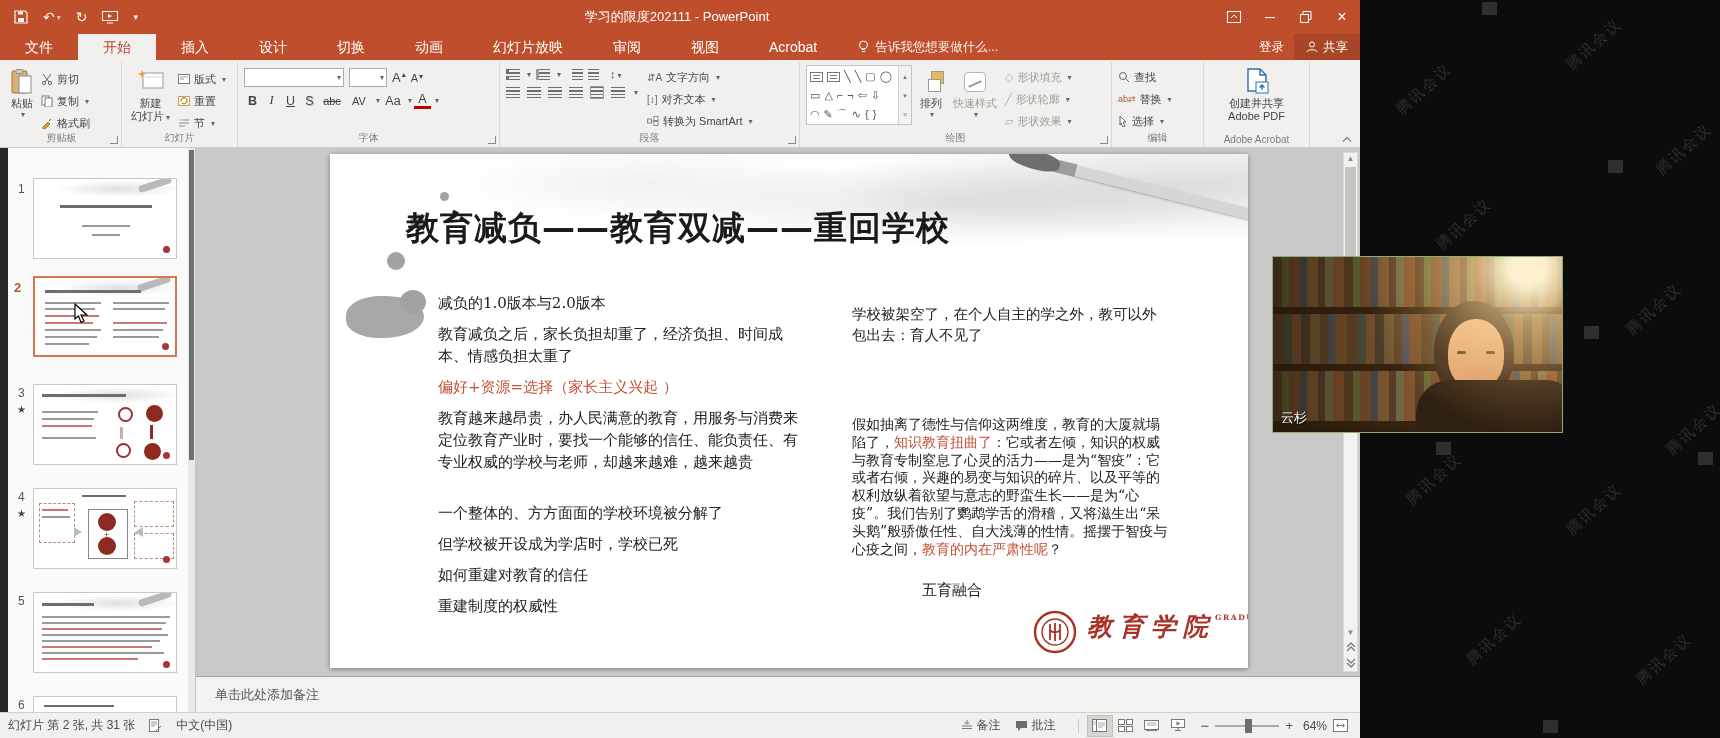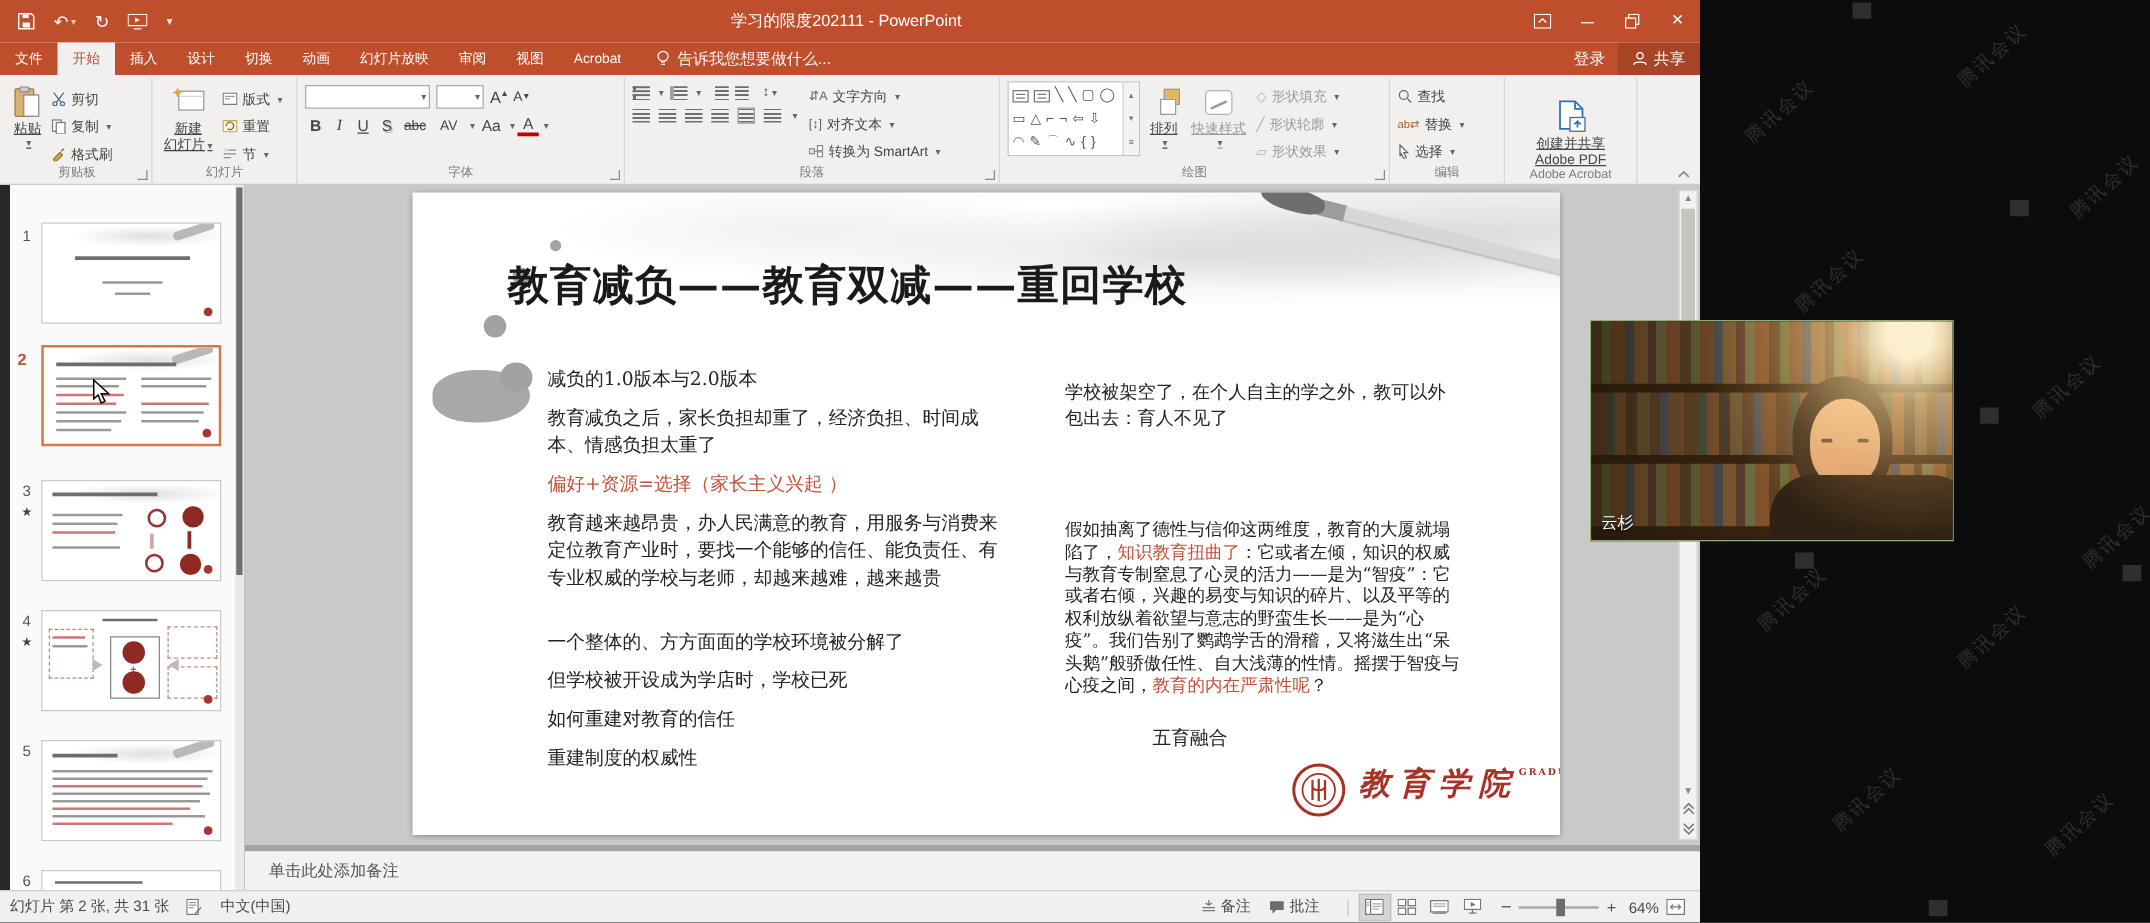--- a/index.html
+++ b/index.html
@@ -18,39 +18,39 @@
 
   .titlebar { height:34px; background:#bf4f2c; display:flex; align-items:center; color:#fff; }
   .qat { display:flex; align-items:center; gap:15px; margin-left:14px; }
   .qat .qi { display:flex; align-items:center; opacity:.95; }
   .dim { opacity:.55; }
   .wintitle { flex:1; text-align:center; font-size:13px; color:#fff; }
   .winctrls { display:flex; height:34px; }
   .wbtn { width:36px; display:flex; align-items:center; justify-content:center; font-size:14px; color:#fff; }
 
   .tabsrow { height:26px; background:#bf4f2c; display:flex; align-items:flex-end; color:#fff; }
-  .tab { padding:0 12px; font-size:11px; line-height:26px; height:26px; }
+  .tab { padding:0 25px; font-size:14px; line-height:26px; height:26px; }
   .tab.active { background:#f1f0ee; color:#b94a2c; }
   .tellme { display:flex; align-items:center; gap:6px; margin-left:16px; font-size:12.5px;
             color:rgba(255,255,255,.92); line-height:26px; }
   .tabspacer { flex:1; }
   .signin { font-size:12.5px; line-height:26px; padding:0 10px; }
   .sharebtn { display:flex; align-items:center; gap:5px; font-size:12.5px; line-height:26px;
               padding:0 12px; background:rgba(0,0,0,.12); }
 
   
   .ribbon { height:88px; background:#f1f0ee; border-bottom:1px solid #cfccc8; display:flex;
             padding:2px 0 0 2px; position:relative; }
   .rgroup { position:relative; border-right:1px solid #dbd8d4; padding:3px 6px 16px 6px;
             display:flex; gap:5px; align-items:flex-start; }
   .glabel { position:absolute; bottom:2px; left:0; right:0; text-align:center; font-size:10px; color:#7c7c7c; }
   .launcher { position:absolute; right:3px; bottom:3px; width:8px; height:8px;
               border-right:1.5px solid #8a8a8a; border-bottom:1.5px solid #8a8a8a; }
   .bigbtn { display:flex; flex-direction:column; align-items:center; justify-content:flex-start;
-            font-size:11px; color:#444; text-align:center; line-height:1.2; padding:2px 3px;text-decoration:underline; }
+            font-size:11px; color:#444; text-align:center; line-height:1.2; padding:2px 3px; }
   .bigbtn .icon { height:30px; display:flex; align-items:center; }
   .scol { display:flex; flex-direction:column; justify-content:center; gap:2px; }
   .sbtn { display:flex; align-items:center; gap:4px; font-size:11px; color:#444; height:20px; white-space:nowrap; }
   .dd { font-style:normal; font-size:8px; color:#666; margin-left:2px; }
   .dimtxt { color:#9e9c99 !important; }
   .fcol { display:flex; flex-direction:column; gap:6px; padding-top:3px; }
   .frow { display:flex; align-items:center; gap:5px; }
   .combo { height:19px; background:#fff; border:1px solid #ababab; position:relative; display:inline-block; }
   .combo .dd { position:absolute; right:2px; top:4px; }
   .abtn { font-size:13px; color:#444; display:flex; align-items:flex-start; }
@@ -133,21 +133,21 @@
   .logoen { font-size:7.5px; font-weight:bold; color:#a83226; letter-spacing:1.6px; margin-top:3px; white-space:nowrap; }
 
   .vscroll { position:absolute; right:2px; top:4px; bottom:4px; width:15px; background:#f2f2f1;
              border:1px solid #dcdad7; display:flex; flex-direction:column; align-items:center; }
   .vthumb { width:11px; height:96px; background:#c6c4c1; margin-top:2px; }
   .vsp { flex:1; }
   .sarr { color:#8a8a8a; font-size:8px; line-height:12px; }
   .chev { display:flex; flex-direction:column; line-height:5px; font-size:9px; color:#7a7a7a;
           margin:3px 0; }
 
-  .notespane { height:36px; background:#f2f2f1; border-top:5px solid #a3a3a3; display:flex; align-items:center; }
+  .notespane { height:36px; background:#f2f2f1; border-top:1px solid #a3a3a3; display:flex; align-items:center; }
   .notespane span { margin-left:19px; font-size:13px; color:#555; }
 
   
   .statusbar { height:26px; background:#f0f0ef; border-top:1px solid #d2d0cd; display:flex;
                align-items:center; font-size:12px; color:#4a4a4a; padding:0 12px 0 8px; }
   .statusbar .sep { width:1px; height:14px; background:#c9c9c9; margin:0 8px; }
   .sitem { display:flex; align-items:center; gap:4px; margin-right:14px; white-space:nowrap; }
   .spacer { flex:1; }
   .vbtn { width:26px; height:22px; display:flex; align-items:center; justify-content:center; }
   .vbtn.active { background:#d7d5d2; border:1px solid #c3c1be; }
@@ -522,21 +522,21 @@
                 <path d="M2 1l6 6H5l2 4-2 1-2-4-1 2z" fill="#fff" stroke="#666"></path>
               </svg>
             <span>选择</span>
               <i class="dd">▾</i>
           </div>
         </div>
         <span class="glabel">编辑</span>
       </div>
 
       <div class="rgroup" style="width:106px">
-        <div class="bigbtn" style="margin:12px auto">
+        <div class="bigbtn" style="margin:0 auto">
           <span class="icon">
             <svg width="26" height="28" viewBox="0 0 26 28">
                 <path d="M4 1h12l6 6v16H4z" fill="#fff" stroke="#2e6fb0" stroke-width="1.4"></path>
                 <path d="M16 1v6h6" fill="none" stroke="#2e6fb0" stroke-width="1.4"></path>
                 <rect x="12" y="14" width="12" height="11" fill="#fff" stroke="#2e6fb0"></rect>
                 <path d="M18 22v-5M15.5 19.5L18 17l2.5 2.5" fill="none" stroke="#2e6fb0" stroke-width="1.4"></path>
               </svg>
           </span>
           <span>创建并共享</span>
           <span>Adobe PDF</span>

